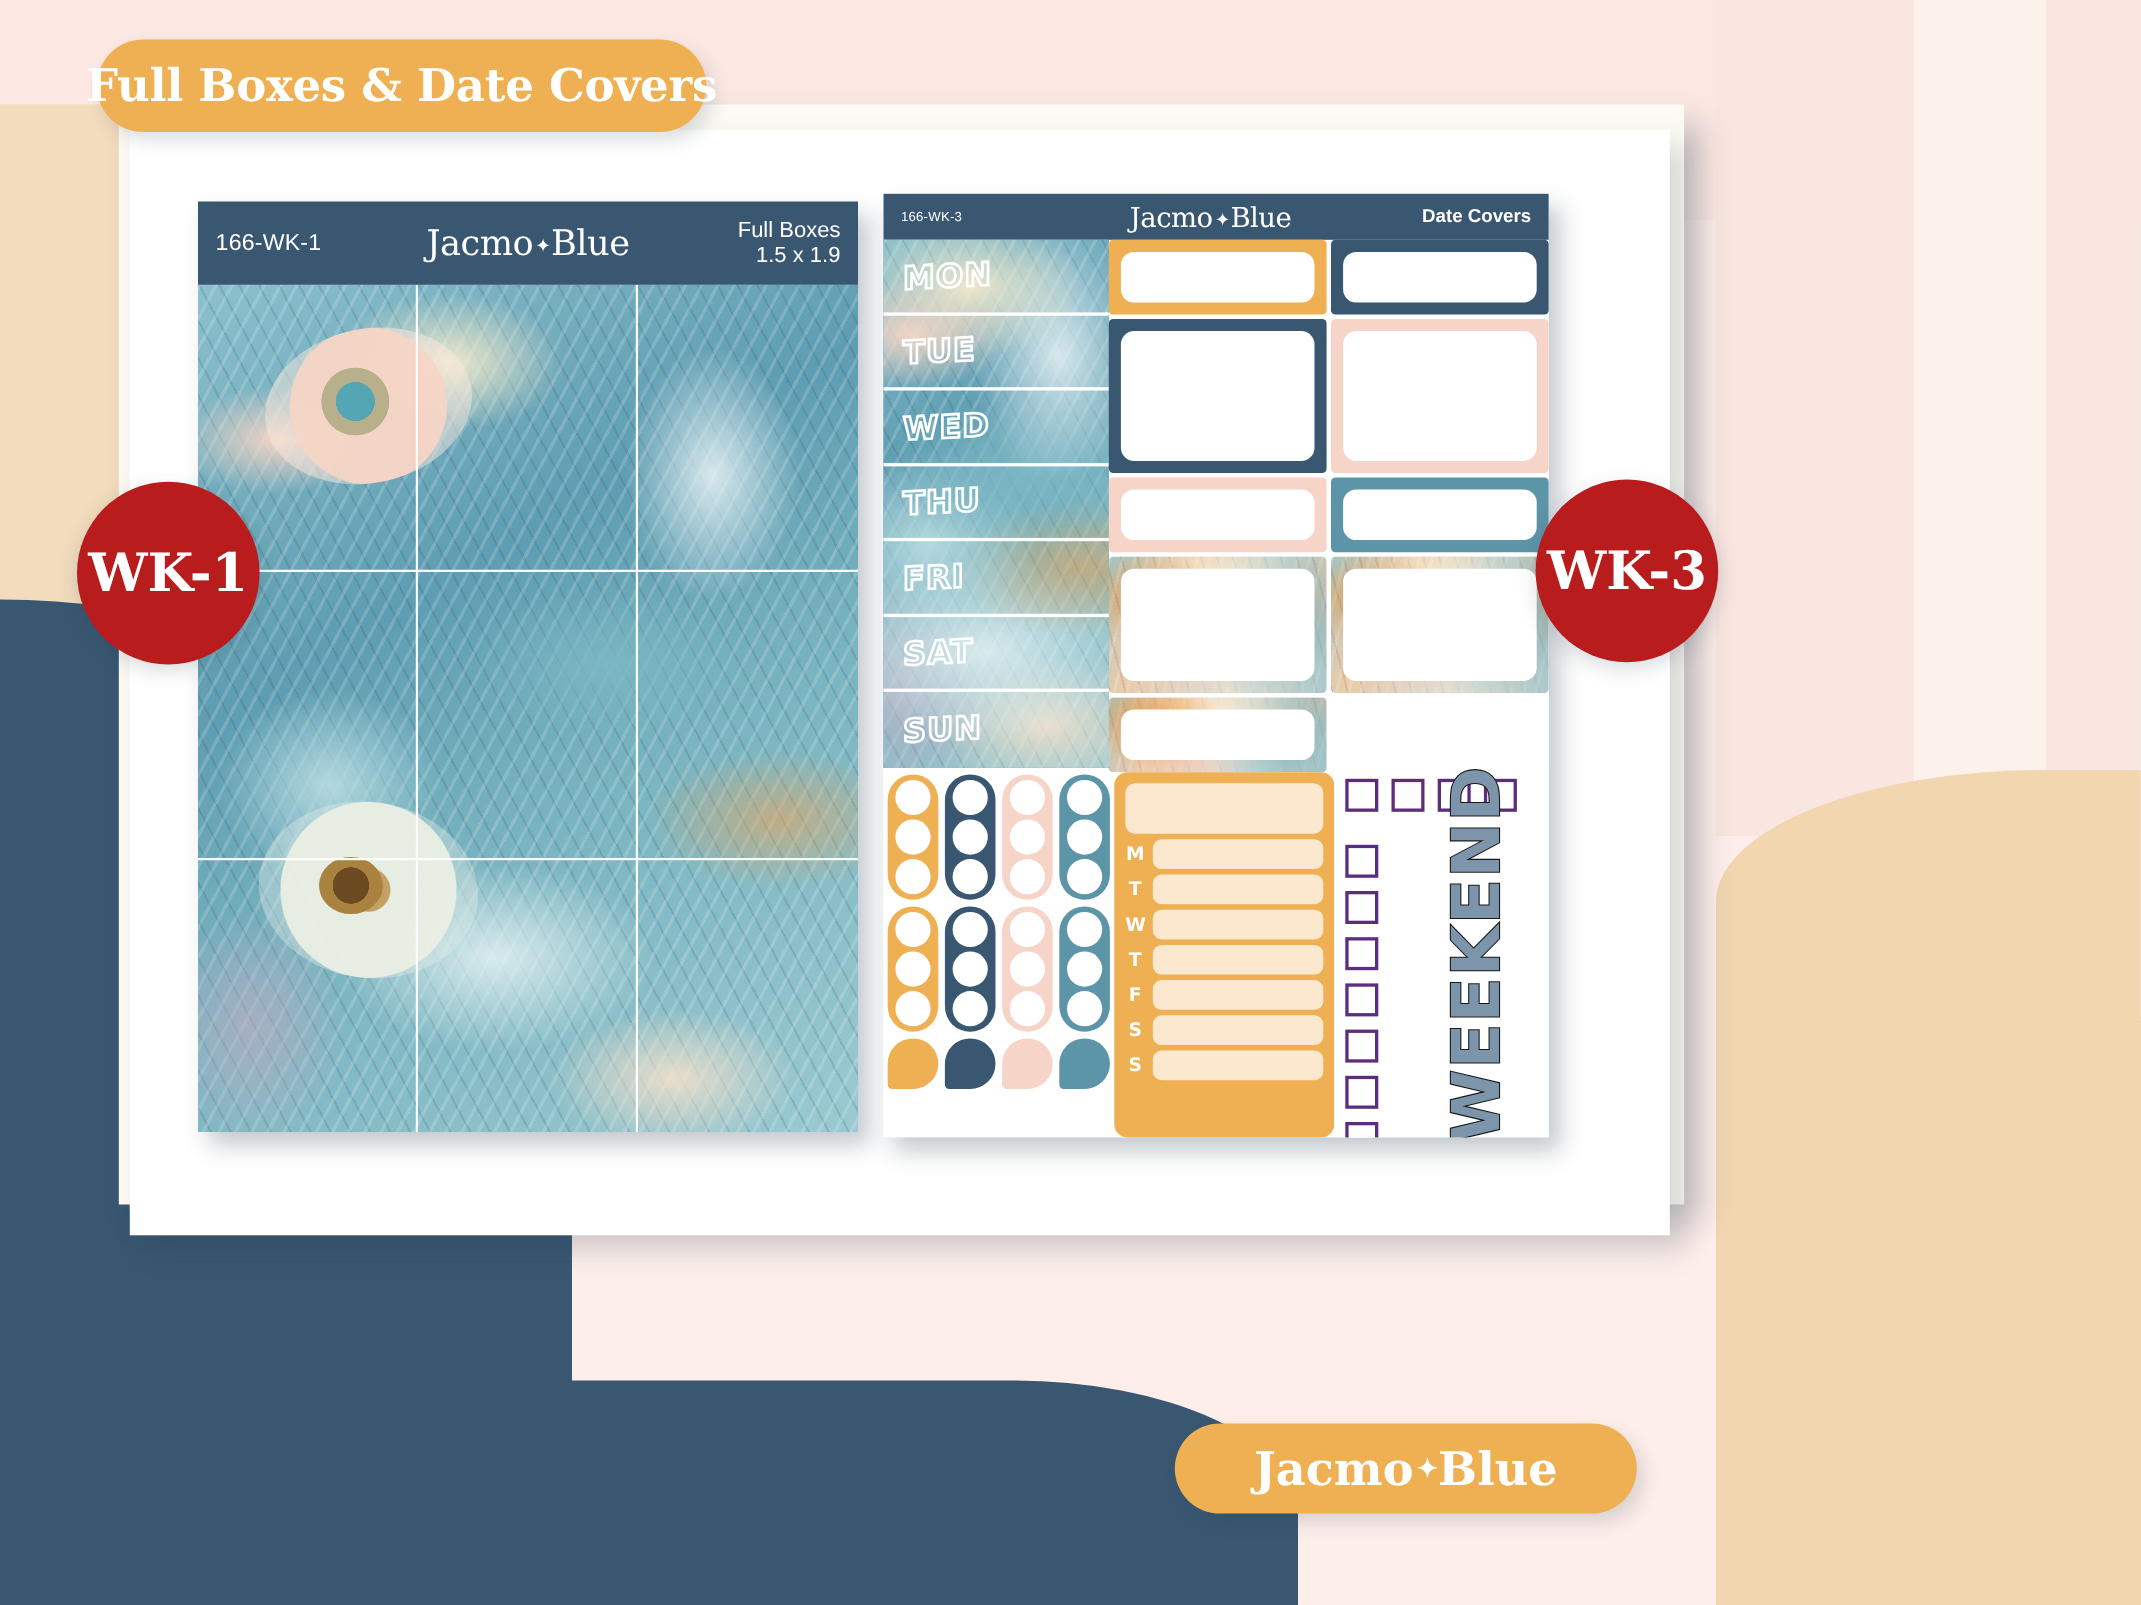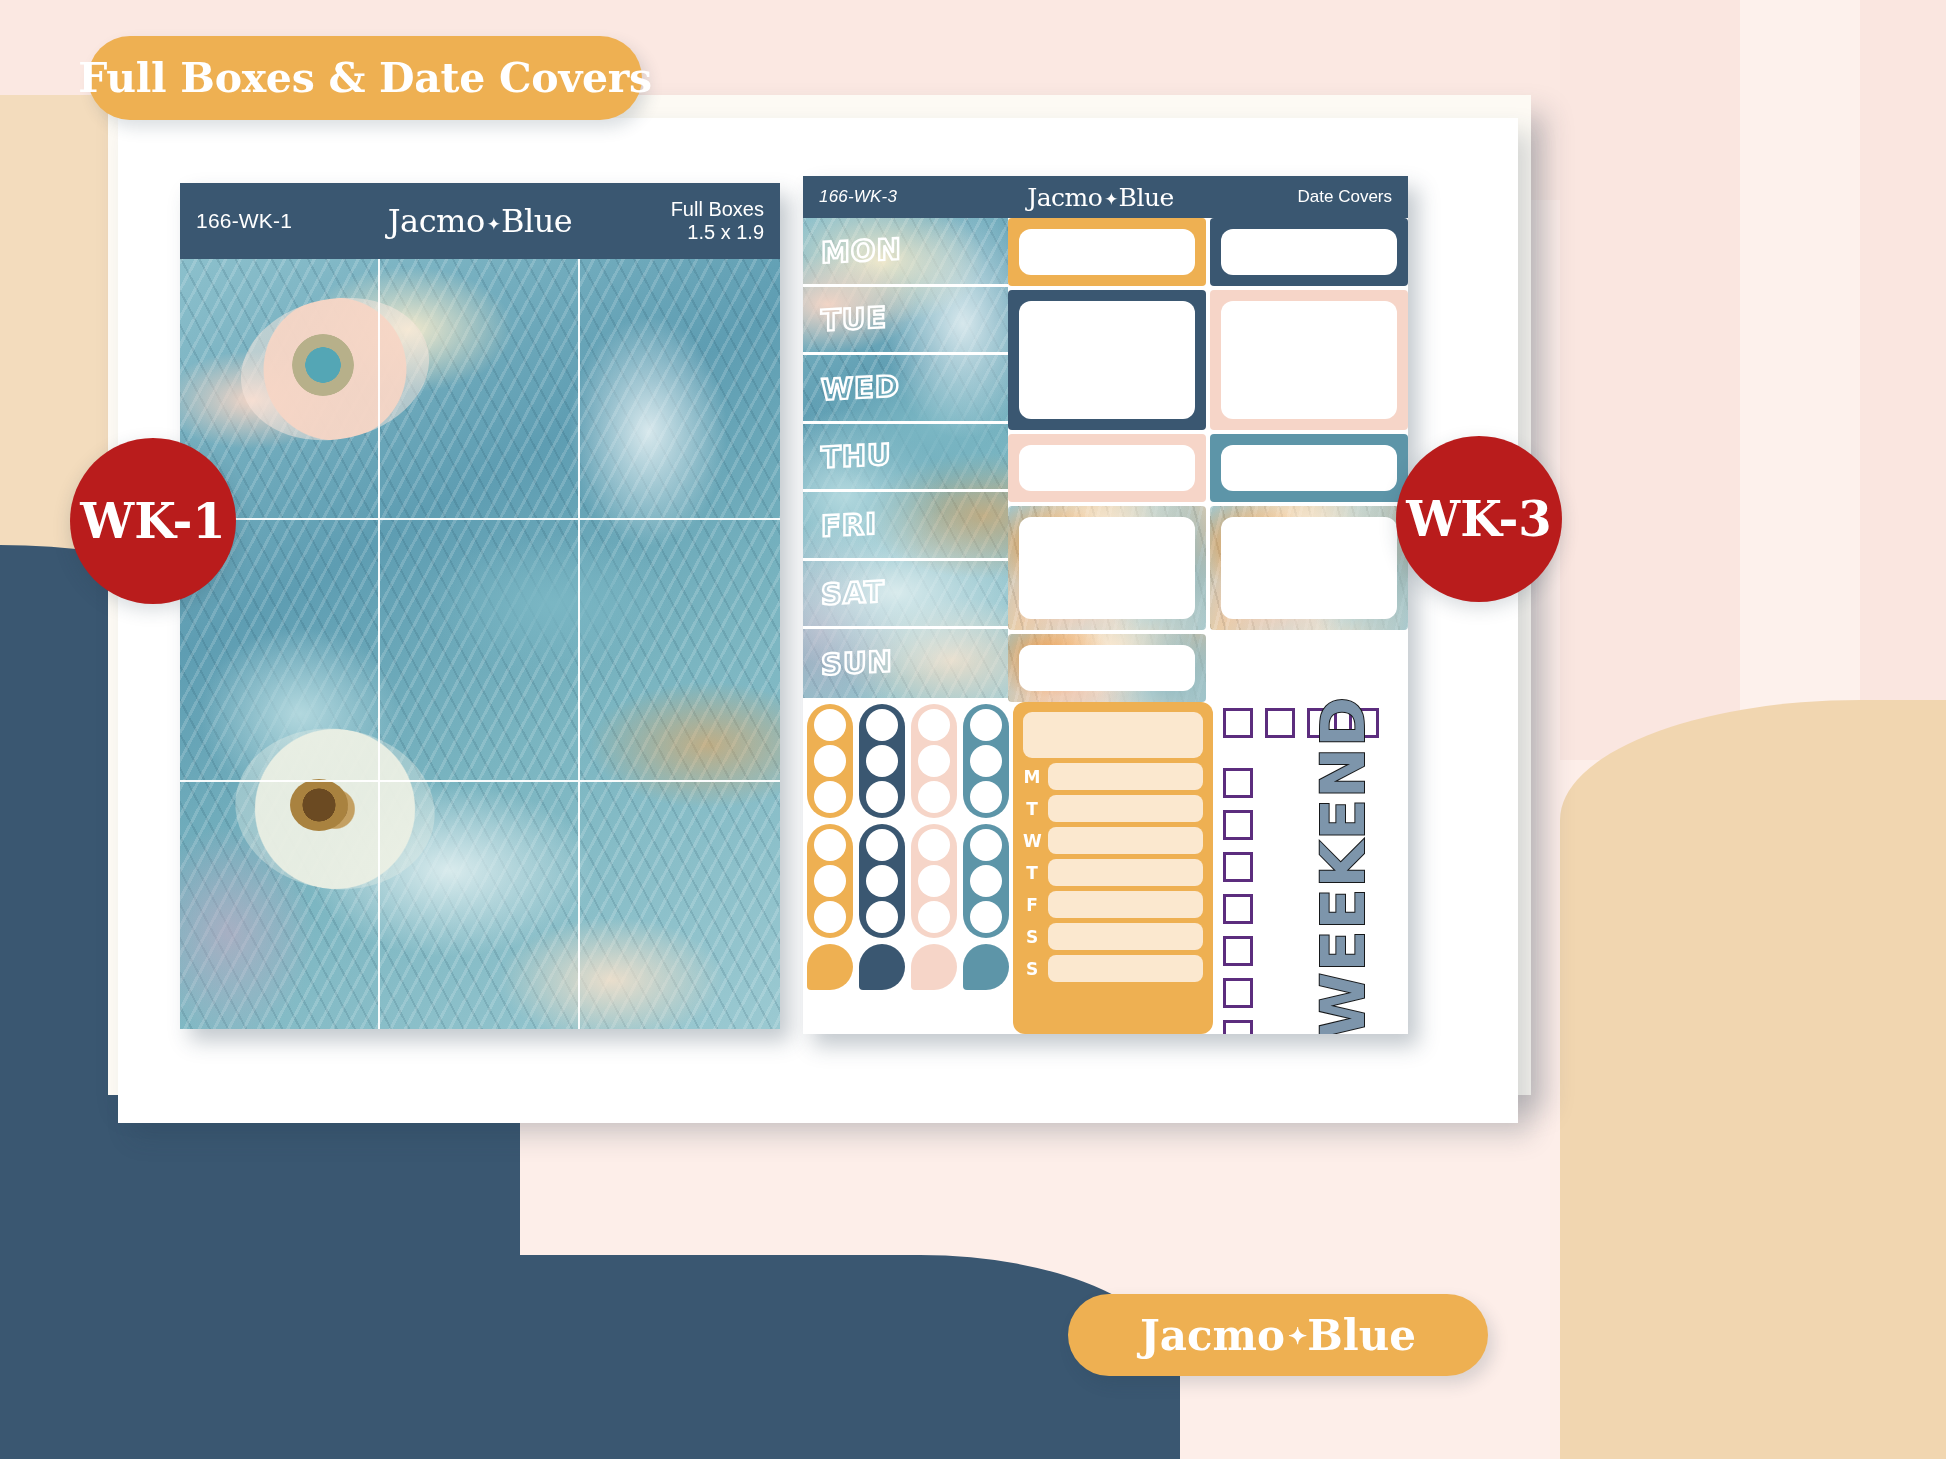--- a/index.html
+++ b/index.html
@@ -50,30 +50,30 @@
   #sheet-wk1 { left:180px; top:183px; width:600px; height:846px; }
   #sheet-wk3 { left:803px; top:176px; width:605px; height:858px; }
 
   .sheet-header {
     background:#3a5771; color:#fff; height:76px;
     display:flex; align-items:center; padding:0 16px;
     position:relative;
   }
   #sheet-wk3 .sheet-header { height:42px; }
   .hdr-code { font-size:21px; letter-spacing:.2px; flex:0 0 auto; width:150px; }
-  #sheet-wk3 .hdr-code { font-size:17px; width:120px;font-style:italic; }
+  #sheet-wk3 .hdr-code { font-size:12px; width:120px; }
   .hdr-logo {
     flex:1; text-align:center;
     font-family:"DejaVu Serif", serif; font-weight:normal; font-size:32px;
     letter-spacing:-0.5px; white-space:nowrap;
   }
   #sheet-wk3 .hdr-logo { font-size:25px; }
   .hdr-logo .sp { font-size:17px; vertical-align:middle; margin:0 2px; letter-spacing:-2px;}
   .hdr-right { width:150px; text-align:right; font-size:20px; line-height:1.15; }
-  #sheet-wk3 .hdr-right { font-size:17px; width:130px; }
+  #sheet-wk3 .hdr-right { font-size:17px; width:130px;font-weight:bold; }
 
   
   .floral {
     background-color:#6fa6b8;
     background-image:
       radial-gradient(ellipse 130px 70px at 12% 18%, rgba(247,214,198,.95), rgba(247,214,198,0) 70%),
       radial-gradient(ellipse 150px 90px at 38% 9%,  rgba(252,238,205,.9), rgba(252,238,205,0) 70%),
       radial-gradient(ellipse 110px 160px at 78% 22%, rgba(235,244,246,.85), rgba(235,244,246,0) 72%),
       radial-gradient(ellipse 180px 100px at 62% 44%, rgba(123,183,196,.95), rgba(123,183,196,0) 70%),
       radial-gradient(ellipse 140px 120px at 20% 58%, rgba(186,221,226,.9), rgba(186,221,226,0) 72%),

